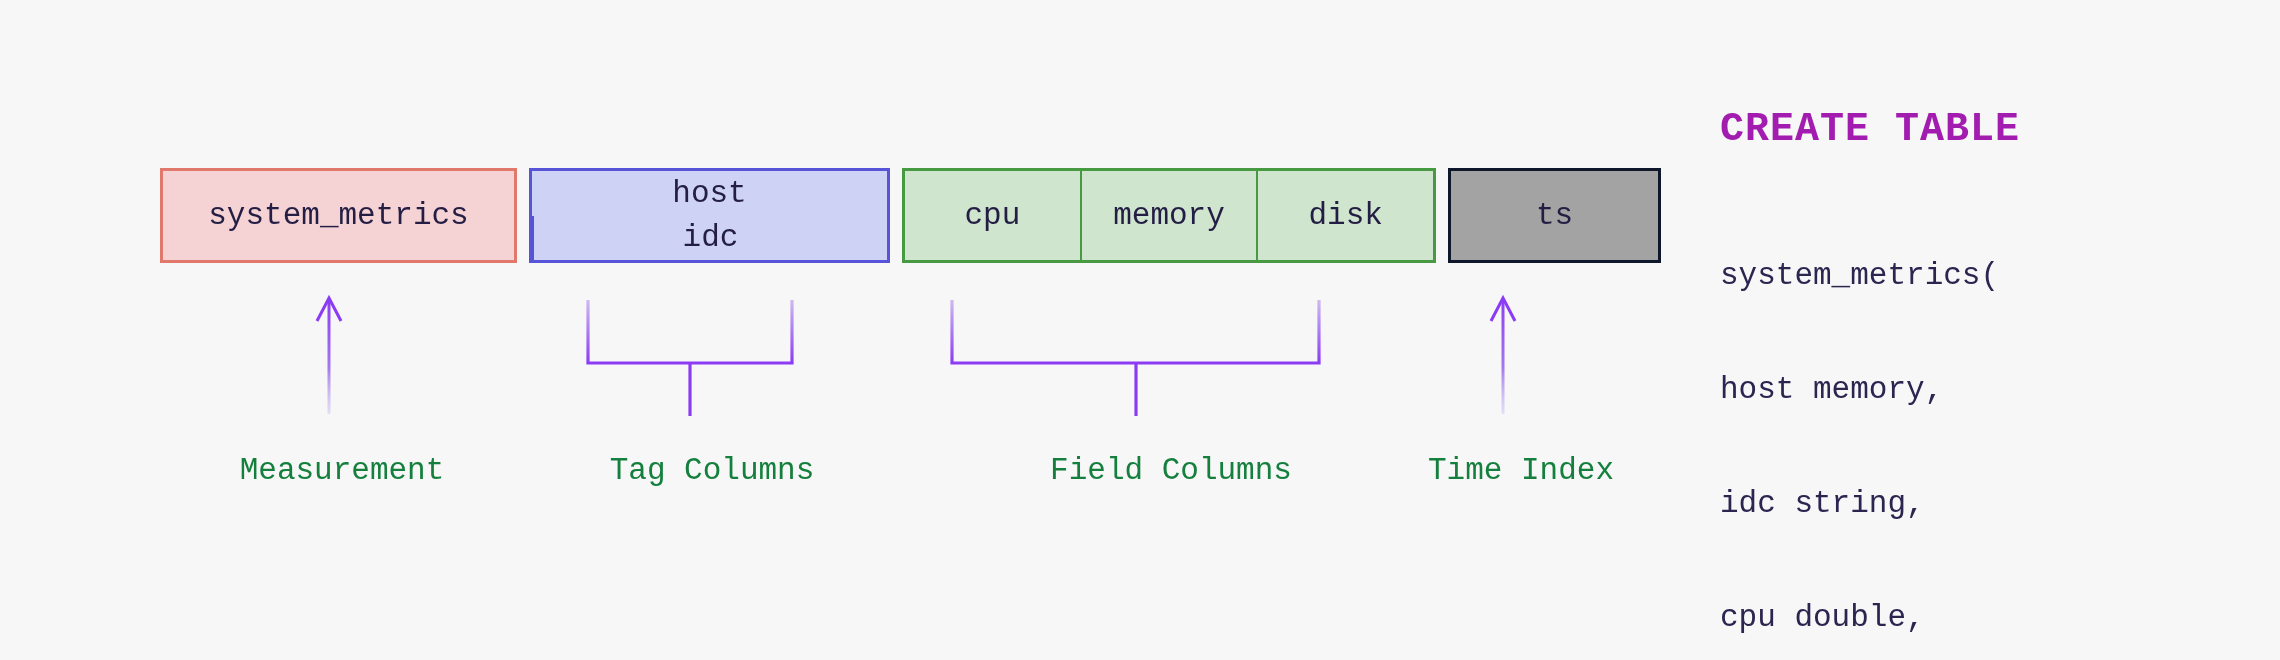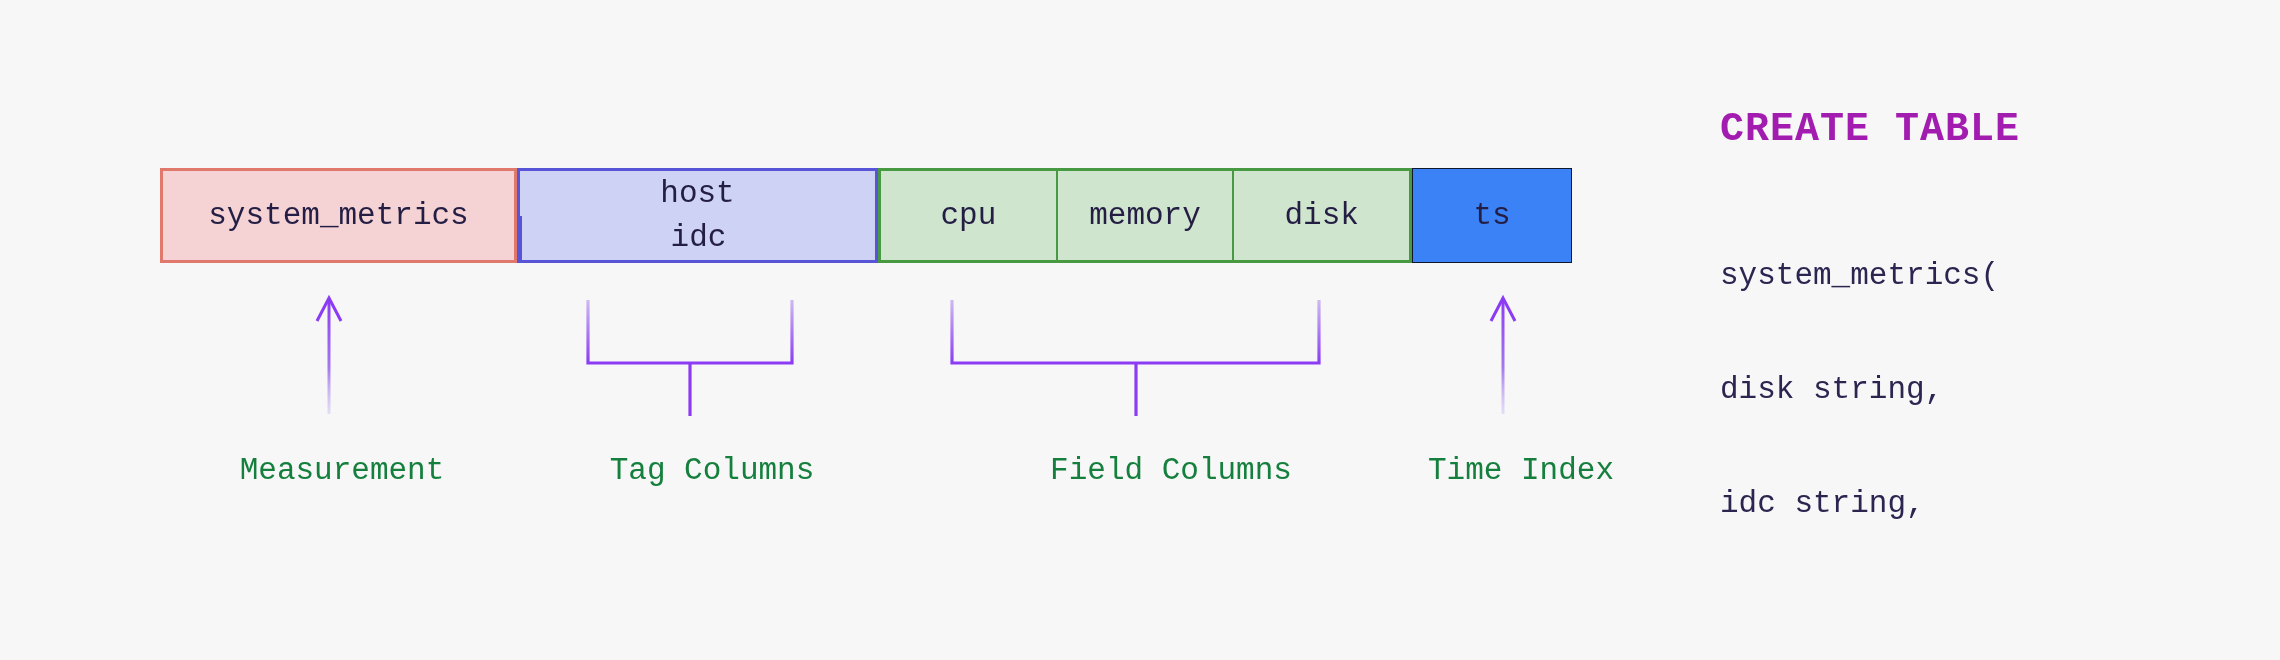--- a/index.html
+++ b/index.html
@@ -4,26 +4,26 @@
 <style>
   html, body { margin: 0; padding: 0; }
   body { width: 2280px; height: 660px; }
   .canvas {
     position: relative; width: 2280px; height: 660px;
     background: #f7f7f8; overflow: hidden;
     font-family: "Liberation Mono", monospace;
     color: #241e44;
   }
   
-  .row { position: absolute; left: 160px; top: 168px; height: 95px; display: flex; }
+  .row { position: absolute; left: 160px; top: 168px; height: 95px; display: flex; gap: 12px; }
   .group { box-sizing: border-box; height: 95px; display: flex; align-items: stretch; }
   .g-measurement { width: 357px; background: #f5d3d5; border: 3px solid #e0796c; }
   .g-tags        { width: 361px; background: #ced3f6; border: 3px solid #5854d8; flex-direction: column; }
   .g-fields      { width: 534px; background: #cfe5ce; border: 3px solid #479a41; }
-  .g-time        { width: 160px; background: #3b82f6; border: 1px solid #0f172a; }
+  .g-time        { width: 213px; background: #a3a3a3; border: 3px solid #0f172a; }
   .cell { flex: 1 1 0; display: flex; align-items: center; justify-content: center; }
   .g-tags .cell + .cell   { border-left: 2px solid #5854d8; }
   .g-fields .cell + .cell { border-left: 2px solid #479a41; }
   .box-label { font-size: 31px; line-height: 31px; white-space: nowrap; }
   
   .overlay { position: absolute; left: 0; top: 0; width: 2280px; height: 660px; pointer-events: none; }
   
   .caption {
     position: absolute; top: 453px; transform: translateX(-50%);
     font-size: 31px; line-height: 36px; white-space: nowrap; color: #15803d;
@@ -115,21 +115,22 @@
   </svg>
 
   <div class="caption cap-measurement">Measurement</div>
   <div class="caption cap-tags">Tag Columns</div>
   <div class="caption cap-fields">Field Columns</div>
   <div class="caption cap-time">Time Index</div>
 
   <div class="sql-title">CREATE TABLE</div>
   <div class="sql-code">
     <div>system_metrics(</div>
-    <div>disk string,</div>
+    <div>host memory,</div>
     <div>idc string,</div>
+    <div>cpu double,</div>
     
     
     
     
   </div>
 
 </div>
 
 </body></html>

